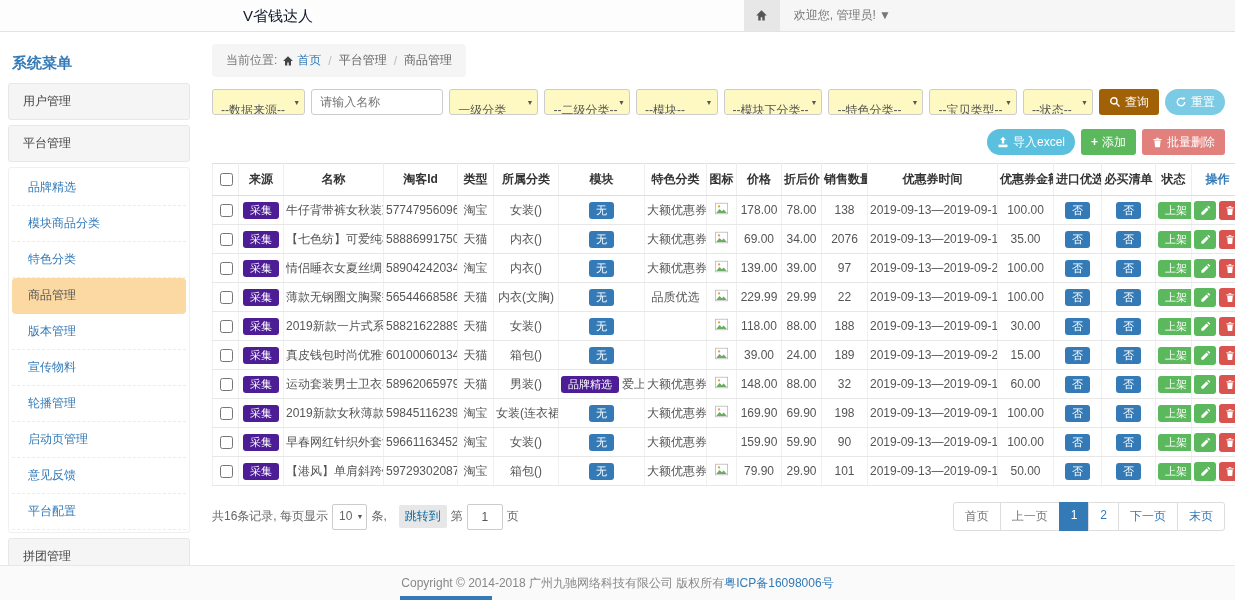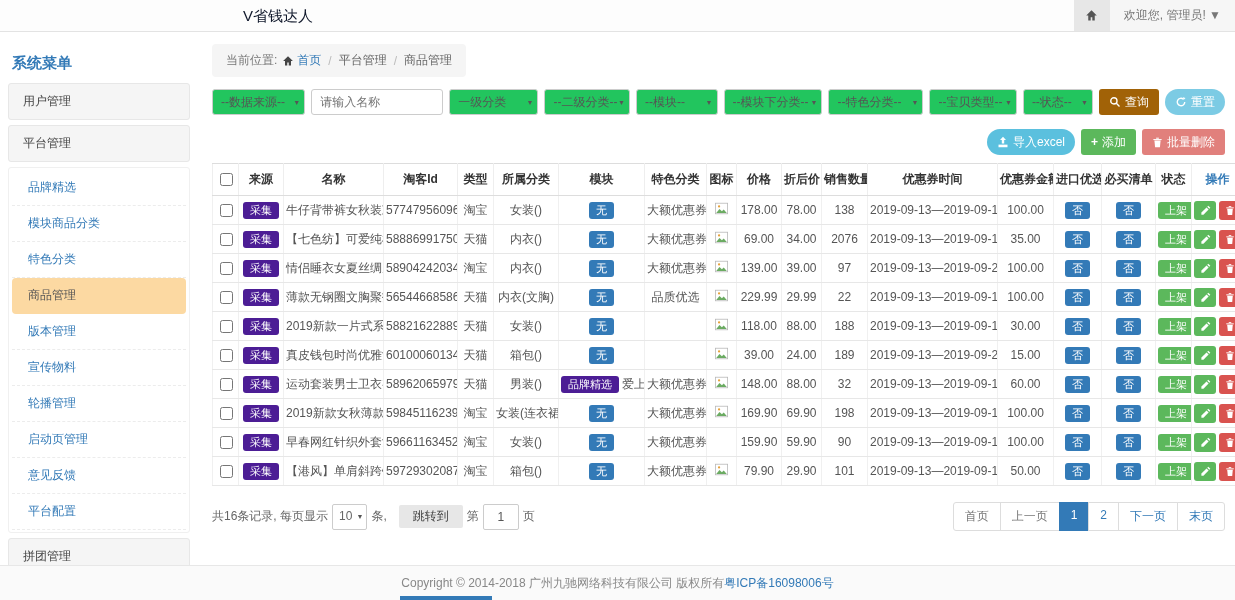--- a/index.html
+++ b/index.html
@@ -4,40 +4,40 @@
 <style>
   html,body{margin:0;padding:0;}
   body{
     width:1235px;height:600px;position:relative;overflow:hidden;
     background:#fff;font-family:"Liberation Sans","DejaVu Sans",sans-serif;
     font-size:12px;color:#555;
   }
   
   .topbar{position:absolute;top:0;left:0;right:0;height:31px;background:#fdfdfd;border-bottom:1px solid #e3e3e3;}
   .topbar-title{position:absolute;left:243px;top:0;line-height:31px;font-size:15px;color:#0f172a;}
-  .topbar-right{position:absolute;right:0;top:0;height:31px;display:flex;align-items:stretch;background:#f6f6f6;}
+  .topbar-right{position:absolute;right:0;top:0;height:31px;display:flex;align-items:stretch;background:#f6f6f6;padding-right:330px;}
   .home-btn{width:36px;display:flex;align-items:center;justify-content:center;background:#e7e7e7;color:#555;cursor:pointer;}
   .welcome{line-height:31px;padding:0 14px;color:#777;cursor:pointer;white-space:nowrap;}
   
   .sidebar{position:absolute;left:8px;top:46px;width:182px;}
   .side-heading{color:#337ab7;font-weight:bold;font-size:15px;padding:8px 4px 10px 4px;}
   .side-item{cursor:pointer;}
   .side-item.section{background:#f5f5f5;border:1px solid #e7e7e7;border-radius:3px;padding:9px 14px;margin-bottom:5px;color:#444;}
   .side-item.sub{padding:9px 16px;color:#337ab7;border-bottom:1px dashed #ececec;background:#fff;margin:0 1px;}
   .side-item.sub.active{background:#fcd9a2;border-radius:4px;color:#555;border-bottom-color:transparent;}
   .subwrap{border:1px solid #f0f0f0;border-radius:3px;margin-bottom:5px;padding:2px;}
   
   .main{position:absolute;left:212px;top:44px;width:1013px;}
   .breadcrumb{display:inline-flex;align-items:center;gap:5px;background:#f5f5f5;border-radius:4px;padding:8px 14px;color:#777;}
   .breadcrumb .bc-home{color:#337ab7;cursor:pointer;display:inline-flex;align-items:center;gap:3px;}
   .breadcrumb .sep{color:#bbb;margin:0 2px;}
   .bc-page{color:#666;}
   
   .filter-row{display:flex;align-items:center;gap:6px;margin-top:12px;}
-  .fselect{position:relative;border:1px solid #ccc;border-radius:3px;height:26px;line-height:24px;padding:0 16px 0 8px;color:#555;background:#22c55e;cursor:pointer;white-space:nowrap;overflow:hidden;box-sizing:border-box;}
+  .fselect{position:relative;border:1px solid #ccc;border-radius:3px;height:26px;line-height:24px;padding:8px 16px 0 8px;color:#555;background:#fef9c3;cursor:pointer;white-space:nowrap;overflow:hidden;box-sizing:border-box;}
   .fselect .caret{position:absolute;right:4px;top:0;font-size:7px;color:#555;line-height:26px;}
   .finput{border:1px solid #ccc;border-radius:3px;height:26px;padding:0 8px;color:#555;box-sizing:border-box;font-size:12px;font-family:inherit;}
   .btn{display:inline-flex;align-items:center;gap:4px;border:none;border-radius:3px;height:26px;padding:0 10px;color:#fff;font-size:12px;cursor:pointer;font-family:inherit;white-space:nowrap;}
   .btn-primary{background:#a16207;}
   .btn-info{background:#5bc0de;border-radius:13px;}
   .btn-info.light{background:#7ccbe4;}
   .btn-success{background:#5cb85c;}
   .btn-danger-light{background:#e1807c;}
   .icon svg{display:block;}
   
@@ -53,21 +53,21 @@
   .badge-green{background:#5cb85c;}
   .mini-btn{display:inline-flex;align-items:center;justify-content:center;width:22px;height:19px;border-radius:3px;color:#fff;cursor:pointer;}
   .mini-btn.edit{background:#5cb85c;margin-right:3px;}
   .mini-btn.del{background:#d9534f;}
   .mod-wrap{display:inline-flex;align-items:center;gap:3px;}
   
   .pagi-row{display:flex;justify-content:space-between;align-items:center;margin-top:16px;}
   .pagi-left{display:flex;align-items:center;gap:4px;color:#666;}
   .pp-select{position:relative;border:1px solid #ccc;border-radius:2px;height:24px;line-height:22px;padding:0 14px 0 6px;background:#fff;cursor:pointer;}
   .pp-select .caret{position:absolute;right:3px;top:0;font-size:7px;line-height:24px;color:#555;}
-  .jump-label{background:#e7e7e7;padding:3px 14px;border-radius:2px;color:#404040;cursor:pointer;}
+  .jump-label{background:#e7e7e7;padding:3px 6px;border-radius:2px;color:#0369a1;cursor:pointer;}
   .page-input{width:30px;height:22px;border:1px solid #ccc;border-radius:2px;text-align:center;font-size:12px;font-family:inherit;color:#555;}
   .pager{display:flex;}
   .page-btn{border:1px solid #ddd;background:#fff;color:#337ab7;padding:5px 11px;margin-left:-1px;cursor:pointer;}
   .page-btn.muted{color:#777;}
   .page-btn.active{background:#337ab7;border-color:#337ab7;color:#fff;}
   .page-btn:first-child{border-radius:3px 0 0 3px;}
   .page-btn:last-child{border-radius:0 3px 3px 0;}
   
   .footer{position:absolute;left:0;right:0;bottom:0;height:34px;background:#fafafa;border-top:1px solid #e7e7e7;text-align:center;line-height:34px;color:#888;z-index:5;}
   .footer a{color:#337ab7;text-decoration:none;cursor:pointer;}

